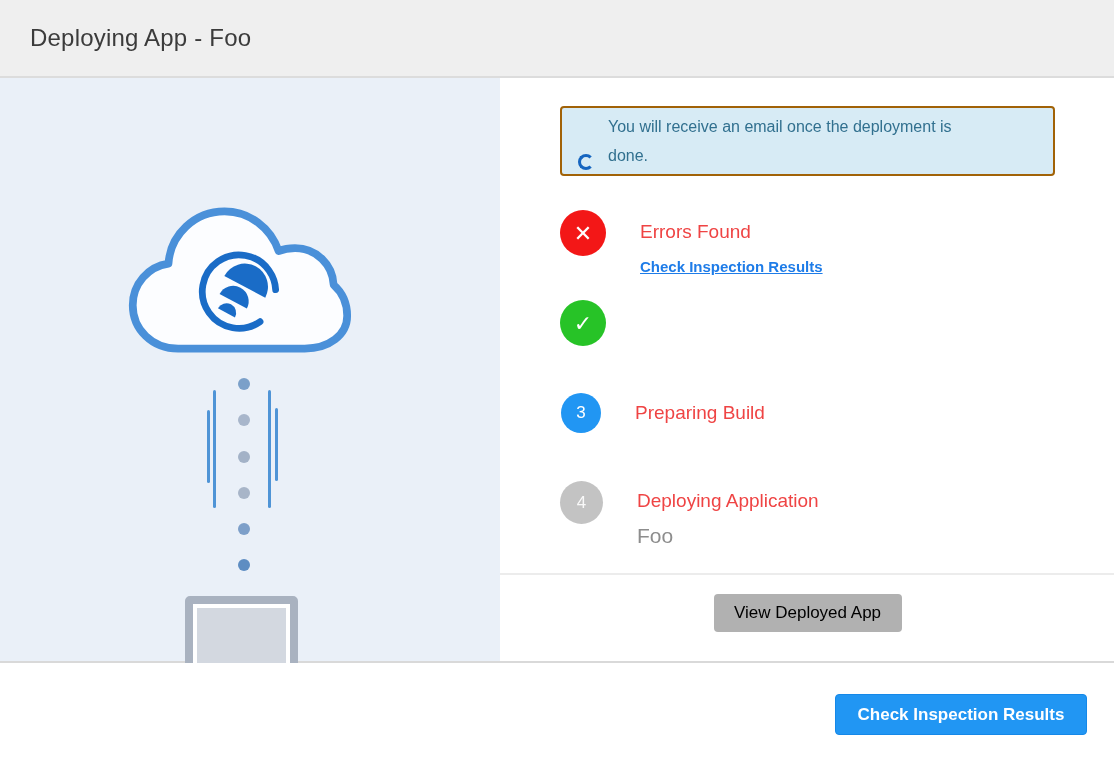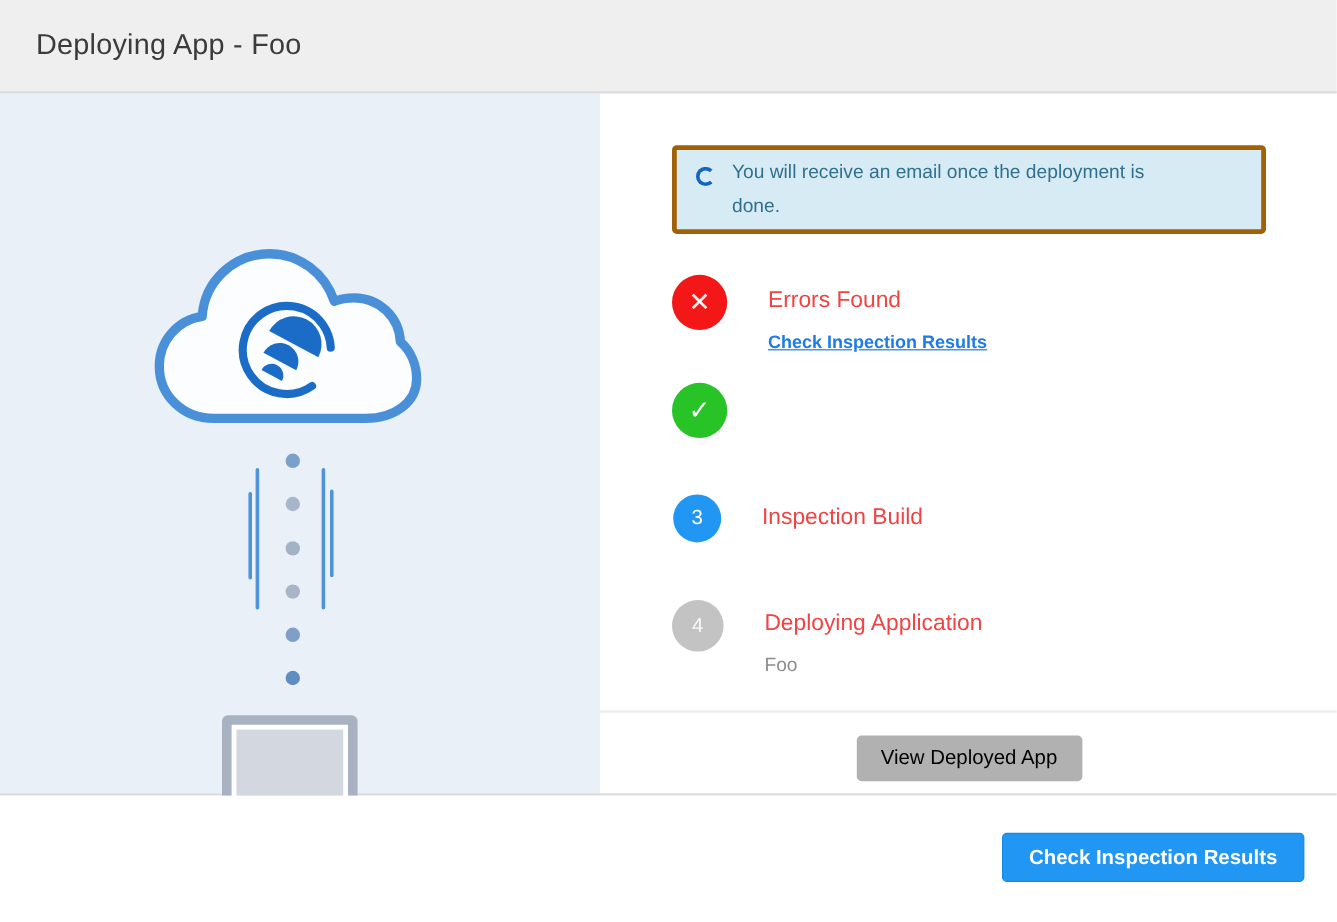--- a/index.html
+++ b/index.html
@@ -29,43 +29,43 @@
   .fl-2 { left:213px; top:312px; height:118px; }
   .fl-3 { left:268px; top:312px; height:118px; }
   .fl-4 { left:275px; top:330px; height:73px; }
   .monitor { position:absolute; left:185px; top:518px; width:113px; height:83px;
              border:8px solid #a9b2c0; border-radius:5px; background:#fff; }
   .monitor-screen { position:absolute; inset:4px; background:#d3d8e0; }
 
   
   .right-panel { flex:1; background:#fff; padding:0 59px 0 60px; }
 
-  .banner { margin-top:43px; min-height:67px; background:#d7ebf5;
-            border:4px solid #a16207; border-radius:4px;
-            display:flex; align-items:flex-start; padding:4px 16px; }
+  .banner { margin-top:28px; min-height:67px; background:#d7ebf5;
+            border:2px solid #a16207; border-radius:4px;
+            display:flex; align-items:flex-end; padding:4px 16px; }
   .spinner { width:16px; height:16px; border-radius:50%; flex-shrink:0;
              border:3px solid #1565c0; border-right-color:transparent;
              margin-top:10px; margin-right:14px; }
   .banner-text { font-size:16px; line-height:29px; color:#31708f; max-width:385px; }
 
   .steps { margin-top:34px; }
   .step-row { display:flex; align-items:flex-start; }
   .badge { border-radius:50%; display:flex; align-items:center; justify-content:center;
            flex-shrink:0; color:#fff; font-family:"DejaVu Sans", sans-serif; }
   .badge-error   { width:46px; height:46px; background:#f31717; font-size:22px; font-weight:bold; }
   .badge-success { width:46px; height:46px; background:#27c327; font-size:22px; font-weight:bold; }
   .badge-active  { width:40px; height:40px; background:#2196f3; font-size:17px;
                    font-family:"Liberation Sans", sans-serif; }
   .badge-pending { width:43px; height:43px; background:#c3c3c3; font-size:17px;
                    color:rgba(255,255,255,.9); font-family:"Liberation Sans", sans-serif; }
   .step-text { margin-left:34px; }
   .step-title { font-size:19px; color:#ef4444; line-height:24px; }
   .step-link { display:inline-block; margin-top:14px; font-size:15px; font-weight:bold;
                color:#1e7ce8; text-decoration:underline; line-height:18px; cursor:pointer; }
-  .step-sub { margin-top:13px; font-size:16px; color:#8d8d8d; line-height:20px; }
+  .step-sub { margin-top:13px; font-size:21px; color:#8d8d8d; line-height:20px; }
 
   .row-1 { }                         .row-1 .step-text { padding-top:10px; }
   .row-2 { margin-top:24px; align-items:center; }
   .row-3 { margin-top:47px; align-items:center; }
   .row-3 .badge { margin-left:1px; }
   .row-4 { margin-top:48px; }       .row-4 .step-text { padding-top:8px; }
 
   .panel-divider { border-top:2px solid #ececec; margin:27px -59px 0 -60px; }
   .view-btn-row { height:75px; display:flex; align-items:center; justify-content:center; }
   .view-deployed-btn { width:188px; height:38px; background:#b1b1b1; color:#000000;
@@ -132,21 +132,21 @@
         </div>
       </div>
 
       <div class="step-row row-2">
         <div class="badge badge-success">✓</div>
       </div>
 
       <div class="step-row row-3">
         <div class="badge badge-active">3</div>
         <div class="step-text">
-          <div class="step-title">Inspection Build</div>
+          <div class="step-title">Preparing Build</div>
         </div>
       </div>
 
       <div class="step-row row-4">
         <div class="badge badge-pending">4</div>
         <div class="step-text">
           <div class="step-title">Deploying Application</div>
           <div class="step-sub">Foo</div>
         </div>
       </div>

